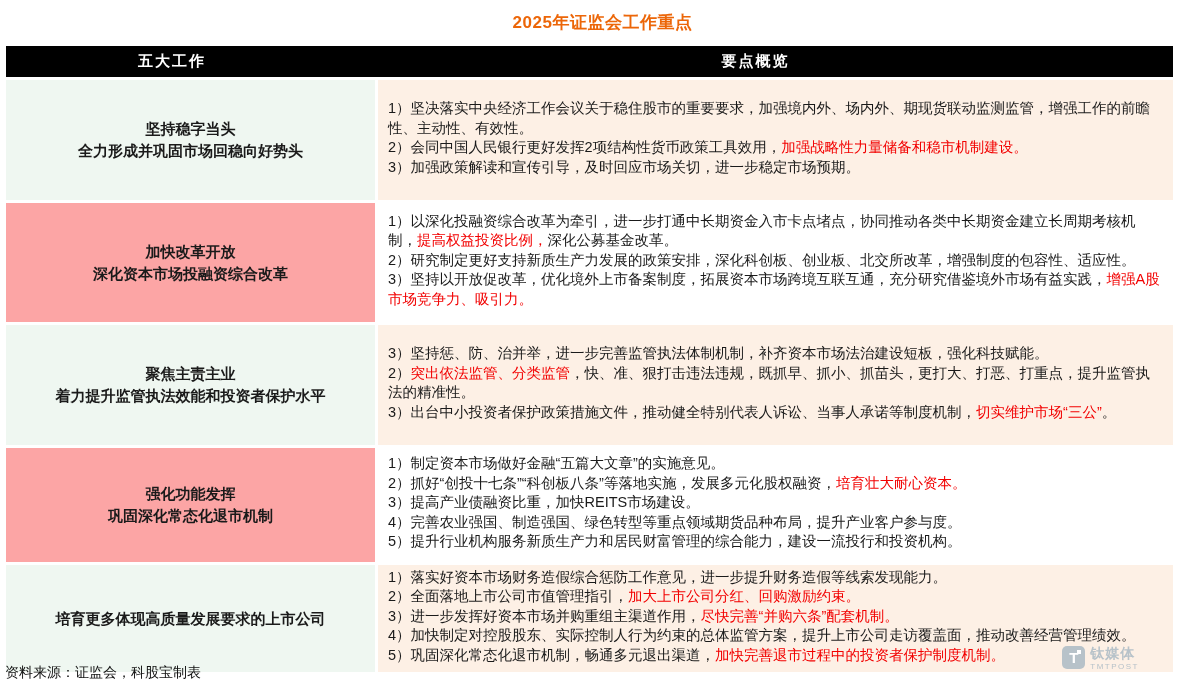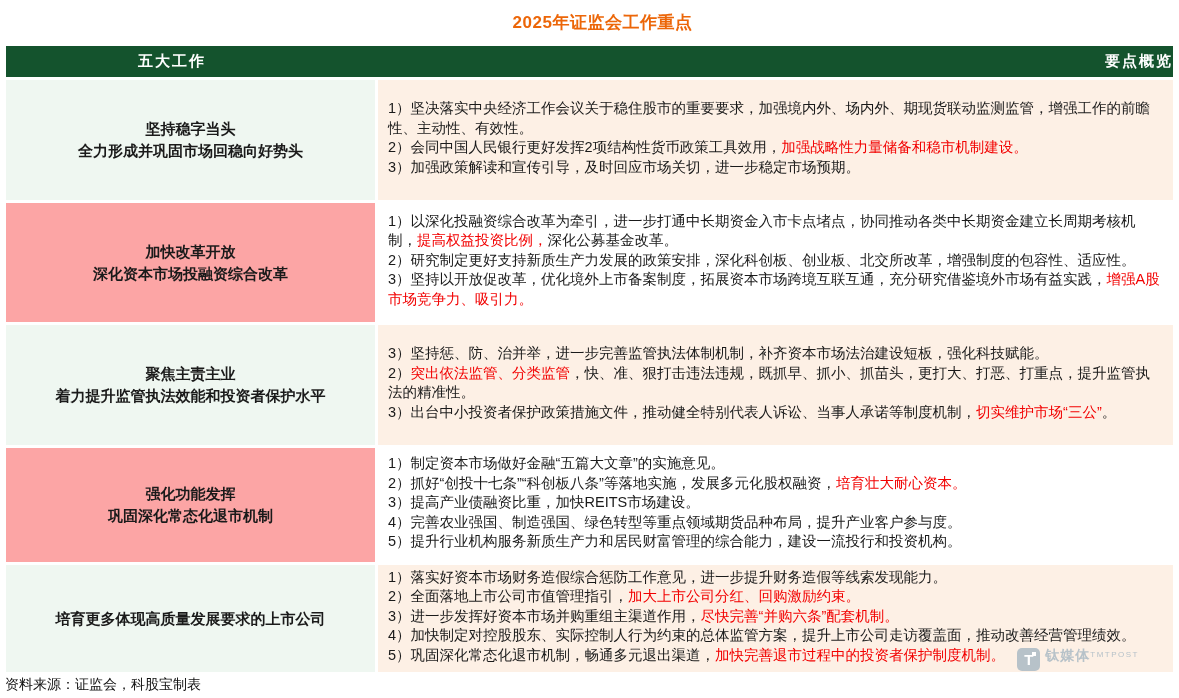--- a/index.html
+++ b/index.html
@@ -7,25 +7,25 @@
   .page { position:relative; width:1179px; height:698px; background:#fff; overflow:hidden; color:#1a1a1a; }
 
   .page-title {
     height:46px; line-height:46px; text-align:center;
     color:#EC6608; font-size:17px; font-weight:bold; letter-spacing:0.5px;margin-left:26px;
   }
 
   .table { margin:0 6px; }
 
   .header-row {
-    display:flex; height:31px; background:#14532d; color:#ffffff;
+    display:flex; height:31px; background:#000000; color:#ffffff;
     font-weight:bold; font-size:15px; align-items:center; margin-bottom:3px;
   }
   .header-cell-left { width:332px; text-align:center; letter-spacing:2px; }
-  .header-cell-right { flex:1; text-align:right; letter-spacing:2px; }
+  .header-cell-right { flex:1; text-align:center; letter-spacing:2px; }
 
   .row { display:flex; gap:3px; margin-bottom:3px; }
   .row:nth-child(1){ height:120px; }
   .row:nth-child(2){ height:119px; }
   .row:nth-child(3){ height:120px; }
   .row:nth-child(4){ height:114px; }
   .row:nth-child(5){ height:107px; }
 
   .cell-left {
     width:369px; display:flex; flex-direction:column; justify-content:center;
@@ -37,35 +37,35 @@
   }
   .row.odd  .cell-left  { background:#EFF7F1; }
   .row.odd  .cell-right { background:#FDF0E5; }
   .row.even .cell-left  { background:#fca5a5; }
   .row.even .cell-right { background:#ffffff; }
 
   .point { margin:0; }
   .red { color:#F20000; }
 
   .footer-source {
-    position:absolute; left:5px; bottom:4px;
+    position:absolute; left:5px; bottom:16px;
     font-size:14px; color:#111; 
   }
 
   .watermark {
     position:absolute; right:40px; bottom:27px;
     display:flex; align-items:flex-start; gap:5px; color:#b7c2c9;
   }
   .wm-icon {
     width:23px; height:23px; background:#b7c2c9; border-radius:5px;
     position:relative; color:#fff; font-weight:bold; font-size:15px;
     display:flex; align-items:center; justify-content:center;
   }
   .wm-dot { position:absolute; top:4px; right:4px; width:4px; height:4px; background:#fff; }
-  .wm-text { display:flex; flex-direction:row; line-height:1; }
+  .wm-text { display:flex; flex-direction:column; line-height:1; }
   .wm-name { font-size:14px; font-weight:bold; letter-spacing:1px; }
   .wm-sub  { font-size:8px; letter-spacing:1.5px; margin-top:3px; }
 </style>
 </head>
 <body>
 
 <div class="page">
 
   <div class="page-title">2025年证监会工作重点</div>
 

